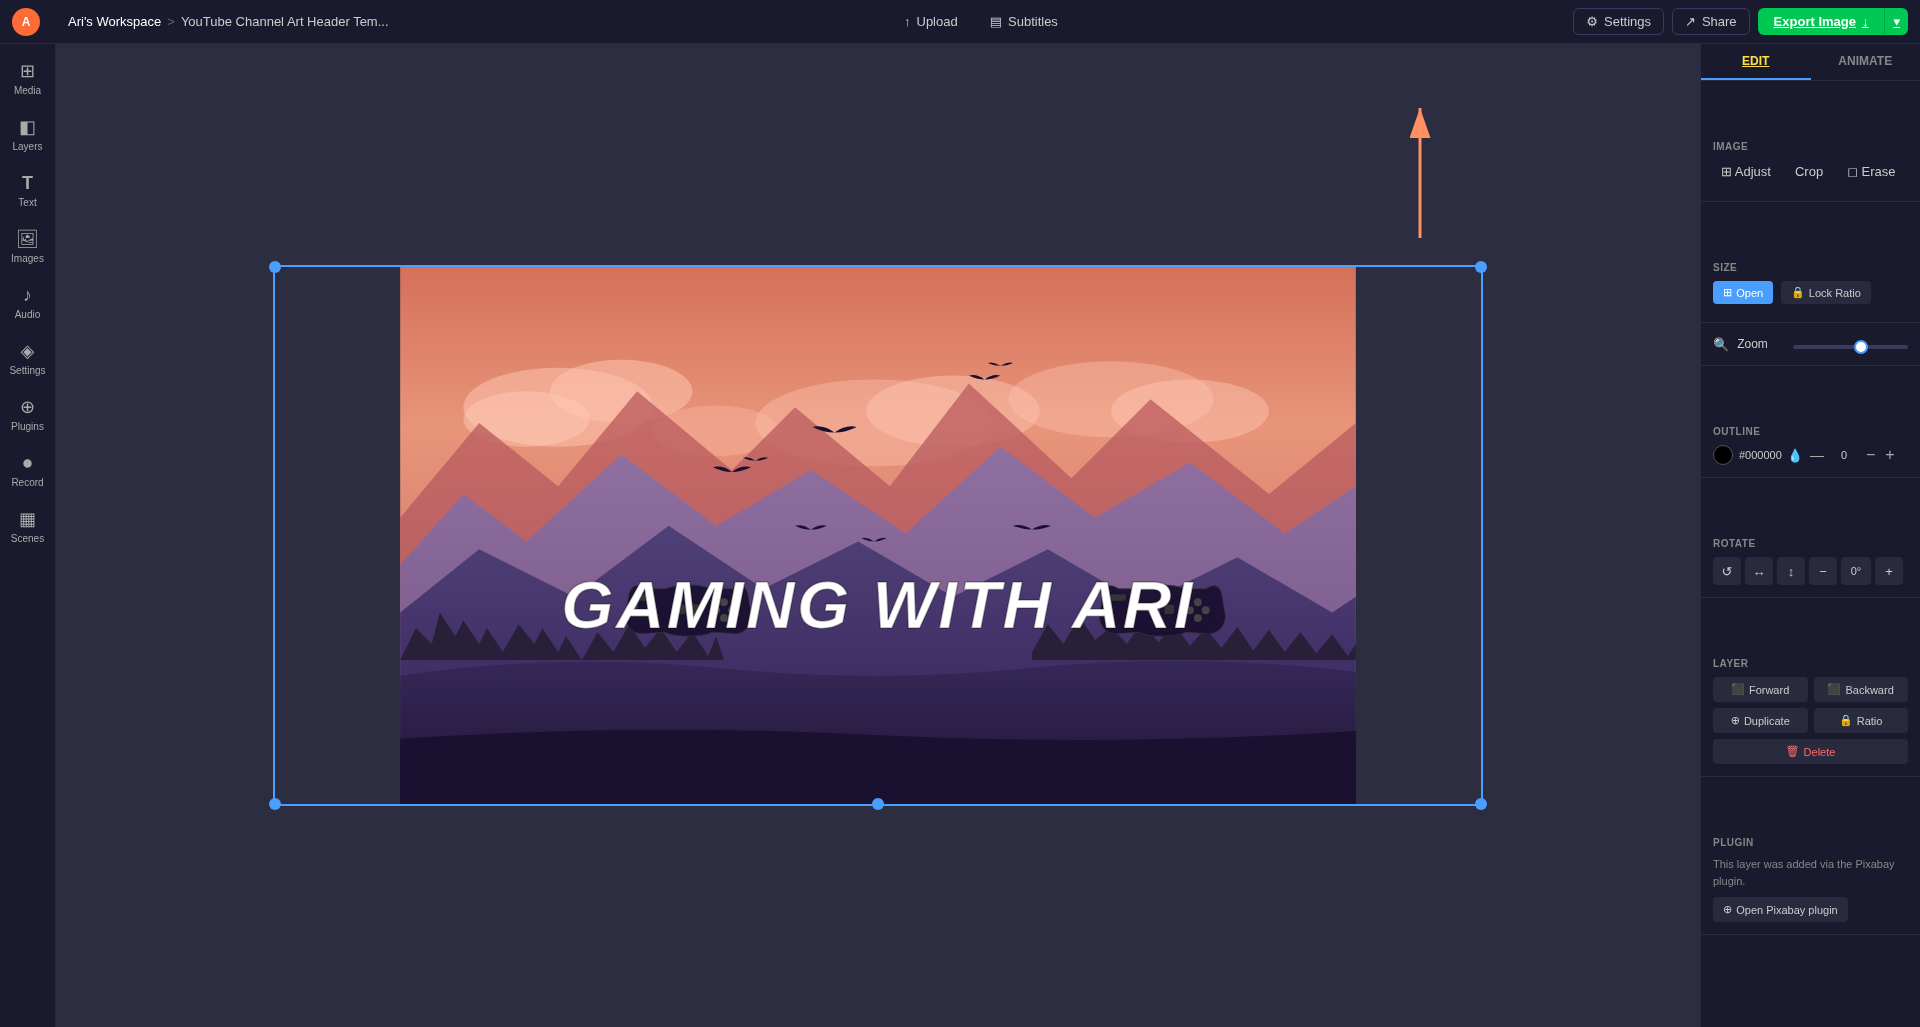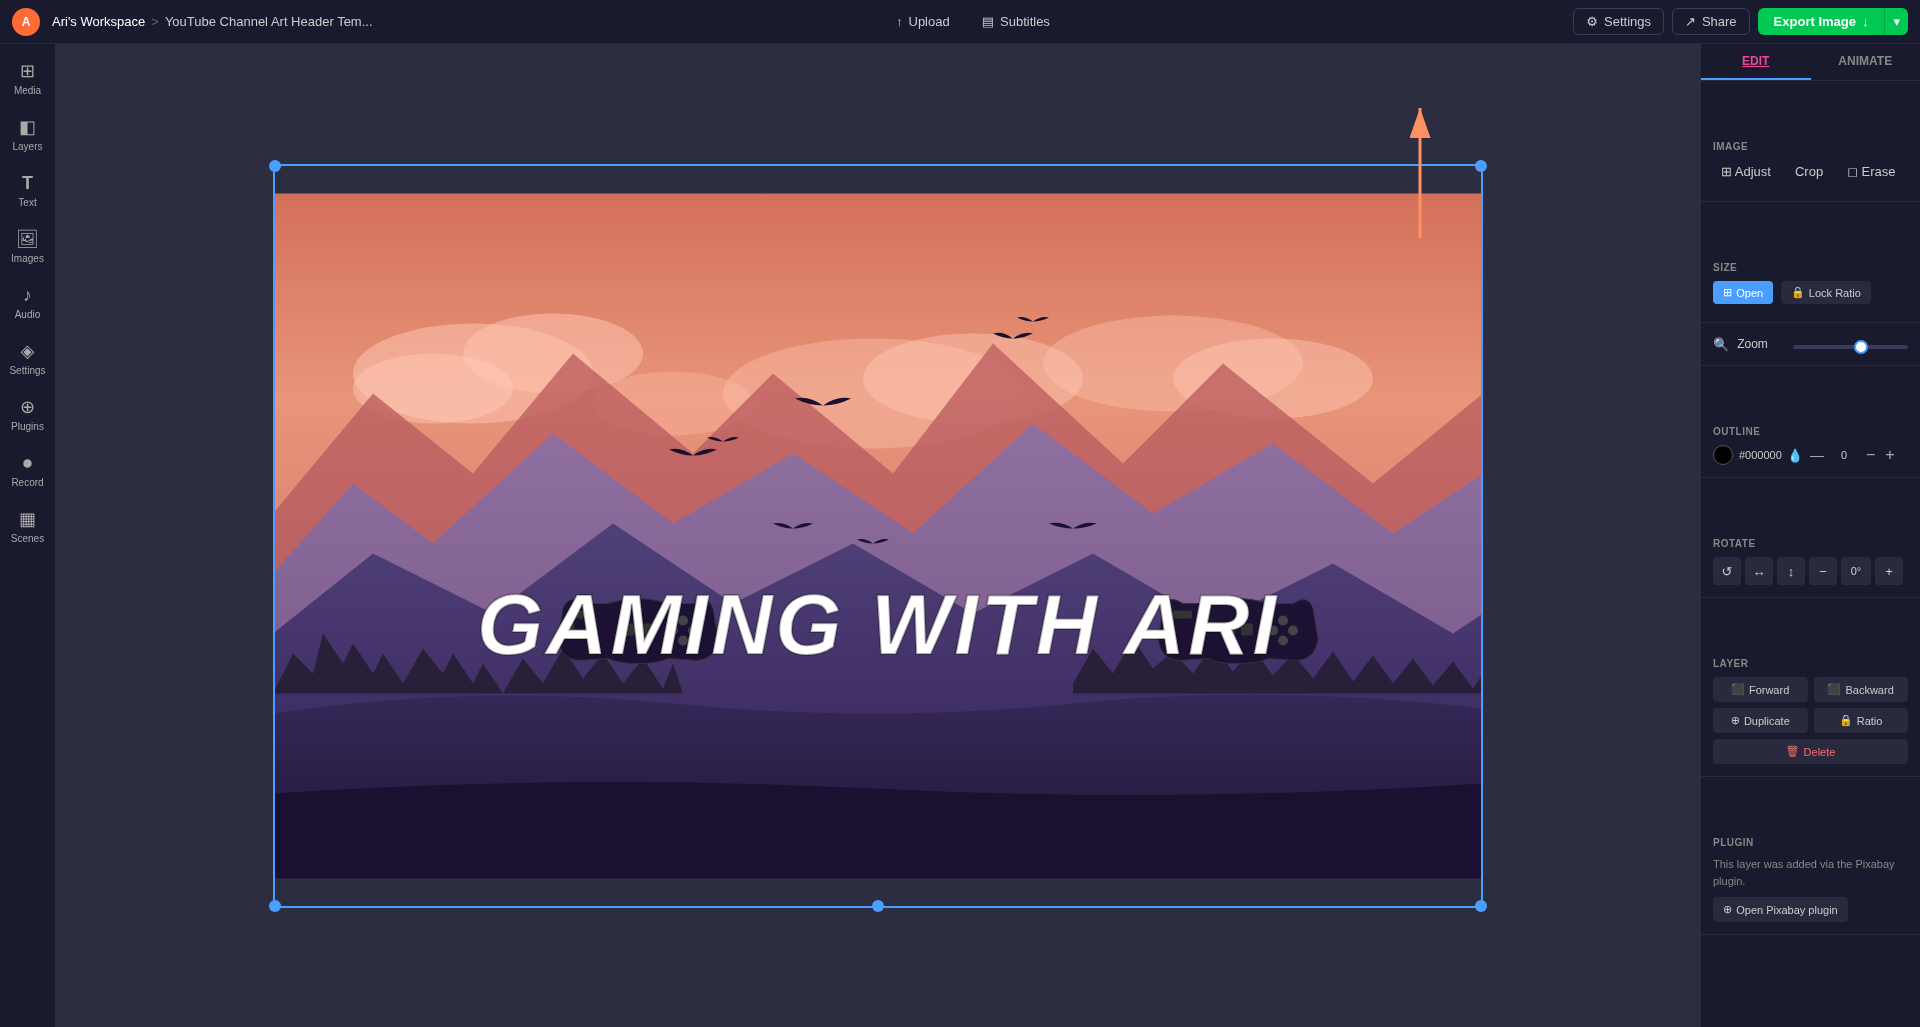--- a/index.html
+++ b/index.html
@@ -19,40 +19,40 @@
     .topbar-logo {
       width: 28px; height: 28px;
       background: #ff6b35;
       border-radius: 50%;
       display: flex; align-items: center; justify-content: center;
       font-weight: bold; font-size: 12px; color: white;
       flex-shrink: 0;
     }
     .topbar-breadcrumb {
       display: flex; align-items: center; gap: 6px;
-      font-size: 13px; color: #ccc;
+      font-size: 13px; color: #ccc; margin-left: 16px;
     }
     .topbar-breadcrumb .workspace { color: #fff; }
     .topbar-breadcrumb .sep { color: #666; }
     .topbar-breadcrumb .filename { color: #ccc; }
     .topbar-center {
       flex: 1; display: flex; align-items: center; justify-content: center; gap: 16px;
     }
     .topbar-btn {
       background: transparent; border: none; color: #ccc;
       font-size: 13px; cursor: pointer; display: flex; align-items: center; gap: 6px;
       padding: 4px 8px; border-radius: 4px;
     }
     .topbar-right { display: flex; align-items: center; gap: 8px; }
     .settings-btn, .share-btn {
       background: transparent; border: 1px solid #3a3a5e; color: #ccc;
       font-size: 13px; cursor: pointer; display: flex; align-items: center; gap: 6px;
       padding: 5px 12px; border-radius: 6px;
     }
-    .export-group { display: flex; align-items: center; gap: 0; }
+    .export-group { display: flex; align-items: center; gap: 0; text-decoration: underline; }
     .export-btn {
       background: #00c853; border: none; color: #fff;
       font-size: 13px; font-weight: 600; cursor: pointer;
       padding: 6px 16px; border-radius: 6px 0 0 6px;
       display: flex; align-items: center; gap: 6px;
     }
     .export-dropdown {
       background: #00c853; border: none; border-left: 1px solid #00a843; color: #fff;
       font-size: 13px; cursor: pointer; padding: 6px 8px;
       border-radius: 0 6px 6px 0;
@@ -90,21 +90,21 @@
       background: #2d2d42;
       display: flex;
       align-items: center;
       justify-content: center;
       position: relative;
       overflow: hidden;
     }
     .canvas-container {
       position: relative;
       width: 1210px;
-      height: 744px;
+      height: 541px;
     }
     .canvas-frame {
       position: absolute; inset: 0;
       border: 2px solid #4a9eff;
       pointer-events: none;
     }
     
     .handle {
       position: absolute; width: 12px; height: 12px;
       background: #4a9eff; border-radius: 50%;
@@ -135,21 +135,21 @@
     }
     .panel-tabs {
       display: flex;
       border-bottom: 1px solid #2a2a3e;
       flex-shrink: 0;
     }
     .panel-tab {
       flex: 1; padding: 10px; text-align: center; font-size: 12px; font-weight: 600;
       cursor: pointer; color: #888; border-bottom: 2px solid transparent;
     }
-    .panel-tab.active { color: #ec4899; border-bottom-color: #4a9eff; text-decoration: underline; }
+    .panel-tab.active { color: #fde047; border-bottom-color: #4a9eff; text-decoration: underline; }
     .panel-section {
       padding: 12px;
       border-bottom: 1px solid #2a2a3e;
     }
     .panel-section-title {
       font-size: 10px; font-weight: 600; color: #888; text-transform: uppercase;
       letter-spacing: 0.5px; margin-bottom: 8px; margin-top: 48px;
     }
     .panel-row {
       display: flex; gap: 8px; margin-bottom: 6px;

